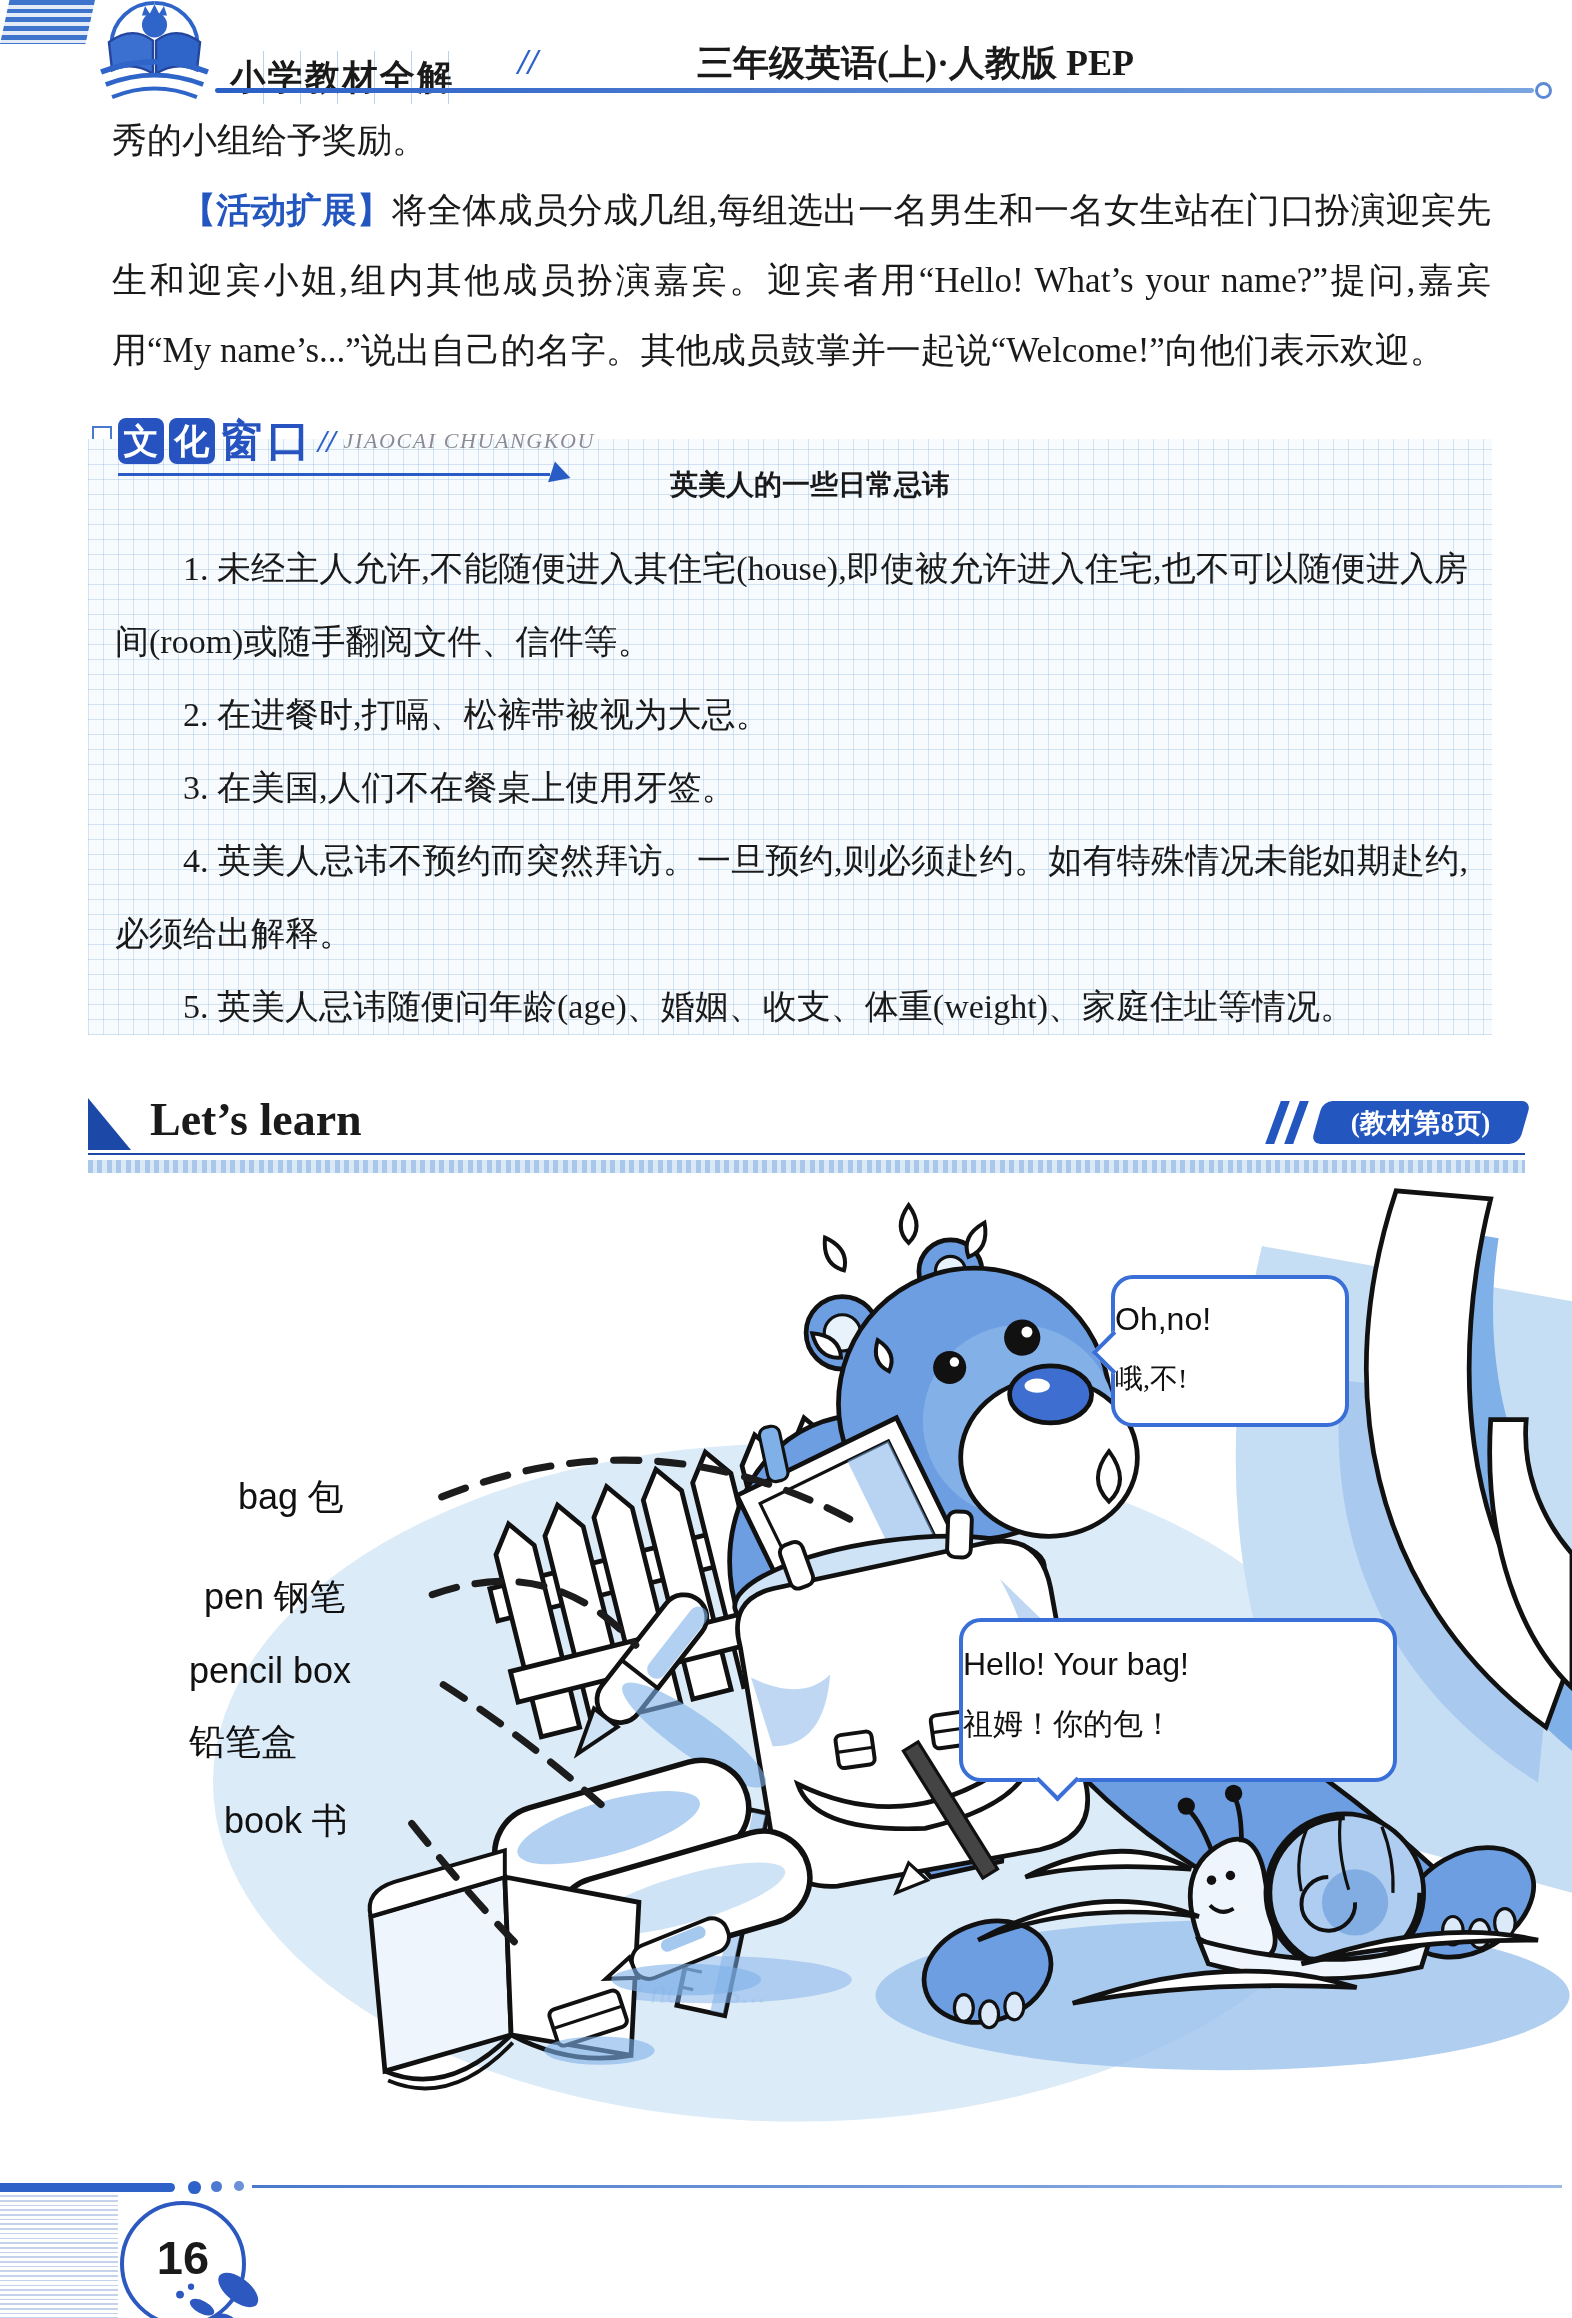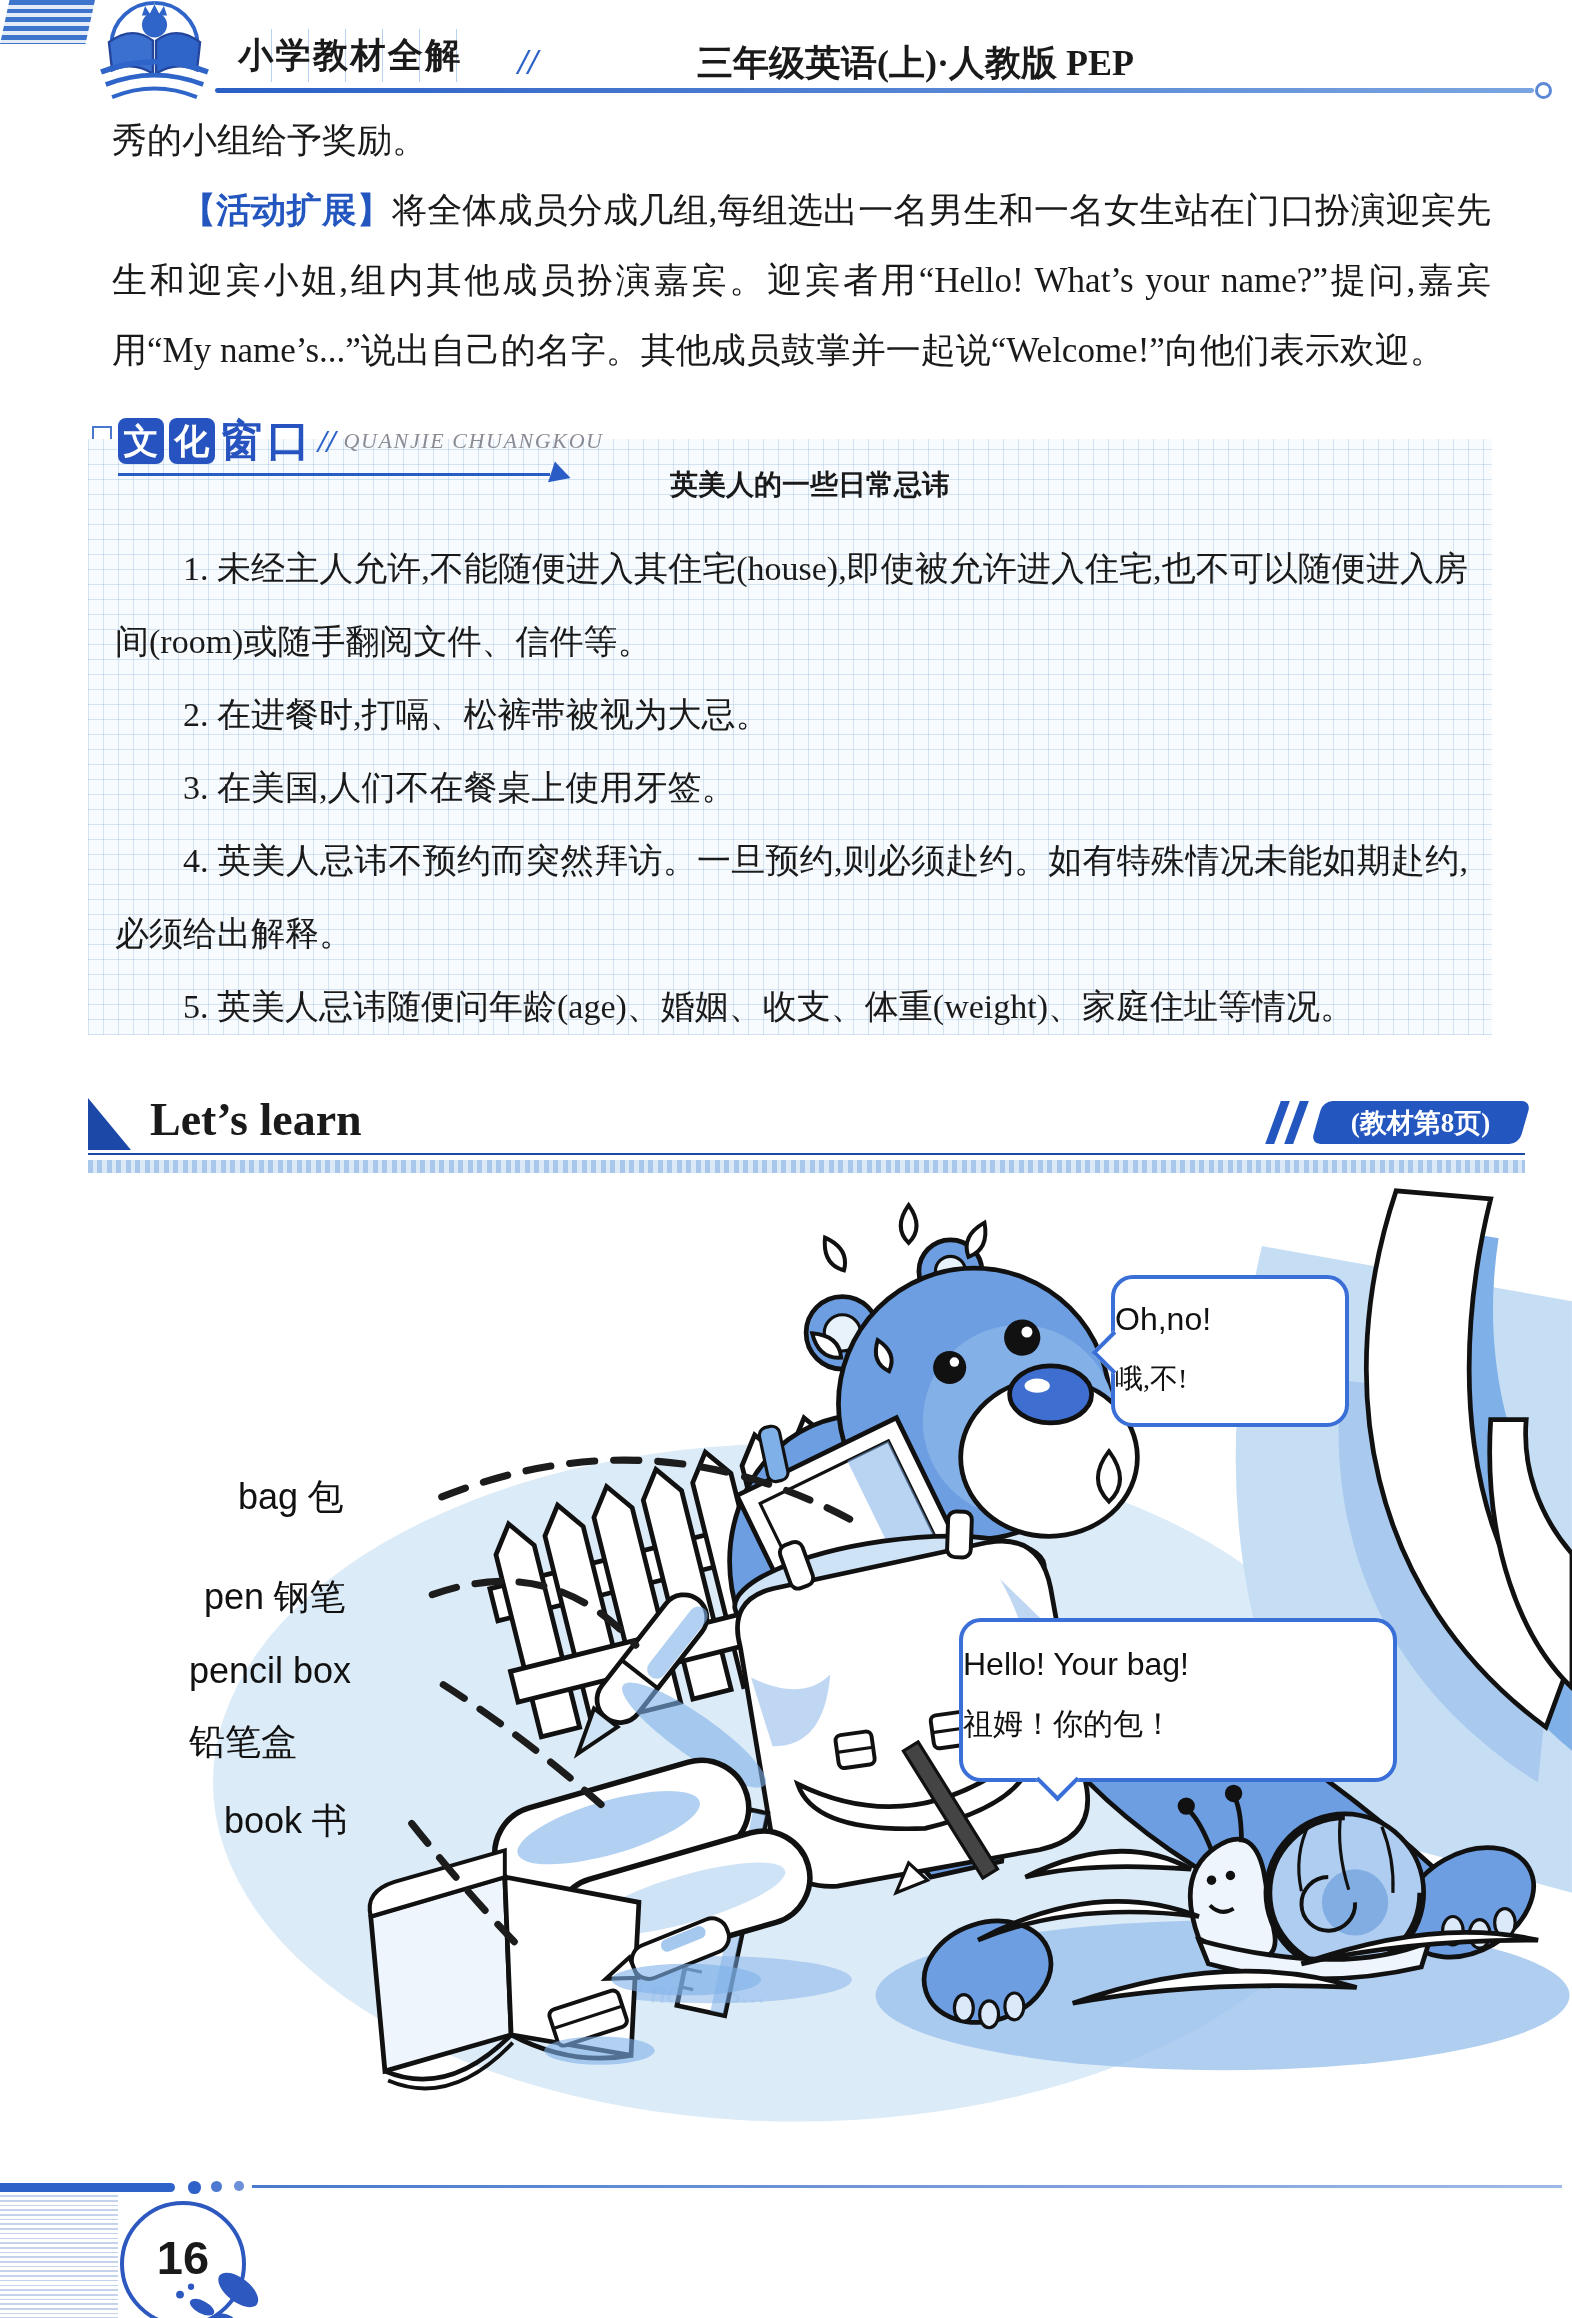--- a/index.html
+++ b/index.html
@@ -3,22 +3,22 @@
 <meta charset="utf-8">
 <style>
   html,body{margin:0;padding:0;background:#e8e8e8;}
   .page{position:relative;width:1572px;height:2319px;background:#ffffff;overflow:hidden;
         font-family:"Liberation Serif","DejaVu Serif",serif;color:#1a1a1a;}
   
   .hdr-stripes{position:absolute;left:0;top:54;width:95px;height:44px;
     background:repeating-linear-gradient(180deg,#3f74cc 0 4.7px,rgba(63,116,204,.14) 4.7px 8.7px);
     clip-path:polygon(10% 0,100% 0,90% 100%,0 100%);}
   .hdr-logo{position:absolute;left:85px;top:-4.7px;width:139px;height:110px;}
-  .hdr-series{position:absolute;left:227px;top:29px;font-size:35px;font-weight:bold;letter-spacing:2.4px;
-    background:repeating-linear-gradient(90deg,transparent 0 36px,#b9d2ee 36px 37px);padding:3.2px 1.6px 3.2px 3.2px;margin-left:8px;}
+  .hdr-series{position:absolute;left:227px;top:51px;font-size:35px;font-weight:bold;letter-spacing:2.4px;
+    background:repeating-linear-gradient(90deg,transparent 0 36px,#b9d2ee 36px 37px);padding:3.2px 1.6px 3.2px 3.2px;}
   .hdr-slash{position:absolute;left:518px;top:41px;font-size:36px;font-weight:bold;font-style:italic;color:#2d62c8;}
   .hdr-edition{position:absolute;left:697px;top:39px;font-size:36px;font-weight:bold;text-align:center;}
   .hdr-line{position:absolute;left:215px;top:88px;width:1319px;height:4.7px;border-radius:2.4px;
     background:linear-gradient(90deg,#2a5fc6,#7aa5e0);}
   .hdr-dot{position:absolute;left:1535px;top:82px;width:11px;height:11px;border:3.2px solid #5d8ad6;
     border-radius:50%;background:#fff;}
   
   .intro{position:absolute;left:112px;top:106px;width:1379px;}
   .intro p{margin:0;font-size:35px;line-height:70px;text-align:justify;}
   .intro .p2{text-indent:69px;}
@@ -117,21 +117,21 @@
 
   <div class="cw-sq" style="left:92px;top:426px;"></div>
   <div class="cw-sq" style="left:92px;top:451px;"></div>
   <div class="cw-sq" style="left:92px;top:477px;"></div>
   <div class="cw-badge">
     <span class="cw-chip">文</span>
     <span class="cw-chip">化</span>
     <span class="cw-out">窗</span>
     <span class="cw-out">口</span>
     <span class="cw-slash">//</span>
-    <span class="cw-pinyin">QUANJIE CHUANGKOU</span>
+    <span class="cw-pinyin">JIAOCAI CHUANGKOU</span>
   </div>
   <div class="cw-underline"></div>
   <div class="cw-arrow"></div>
   <div class="culture">
     <div class="cw-title">英美人的一些日常忌讳</div>
     <div class="cw-items">
       <p>1. 未经主人允许,不能随便进入其住宅(house),即使被允许进入住宅,也不可以随便进入房间(room)或随手翻阅文件、信件等。</p>
       <p>2. 在进餐时,打嗝、松裤带被视为大忌。</p>
       <p>3. 在美国,人们不在餐桌上使用牙签。</p>
       <p>4. 英美人忌讳不预约而突然拜访。一旦预约,则必须赴约。如有特殊情况未能如期赴约,必须给出解释。</p>

